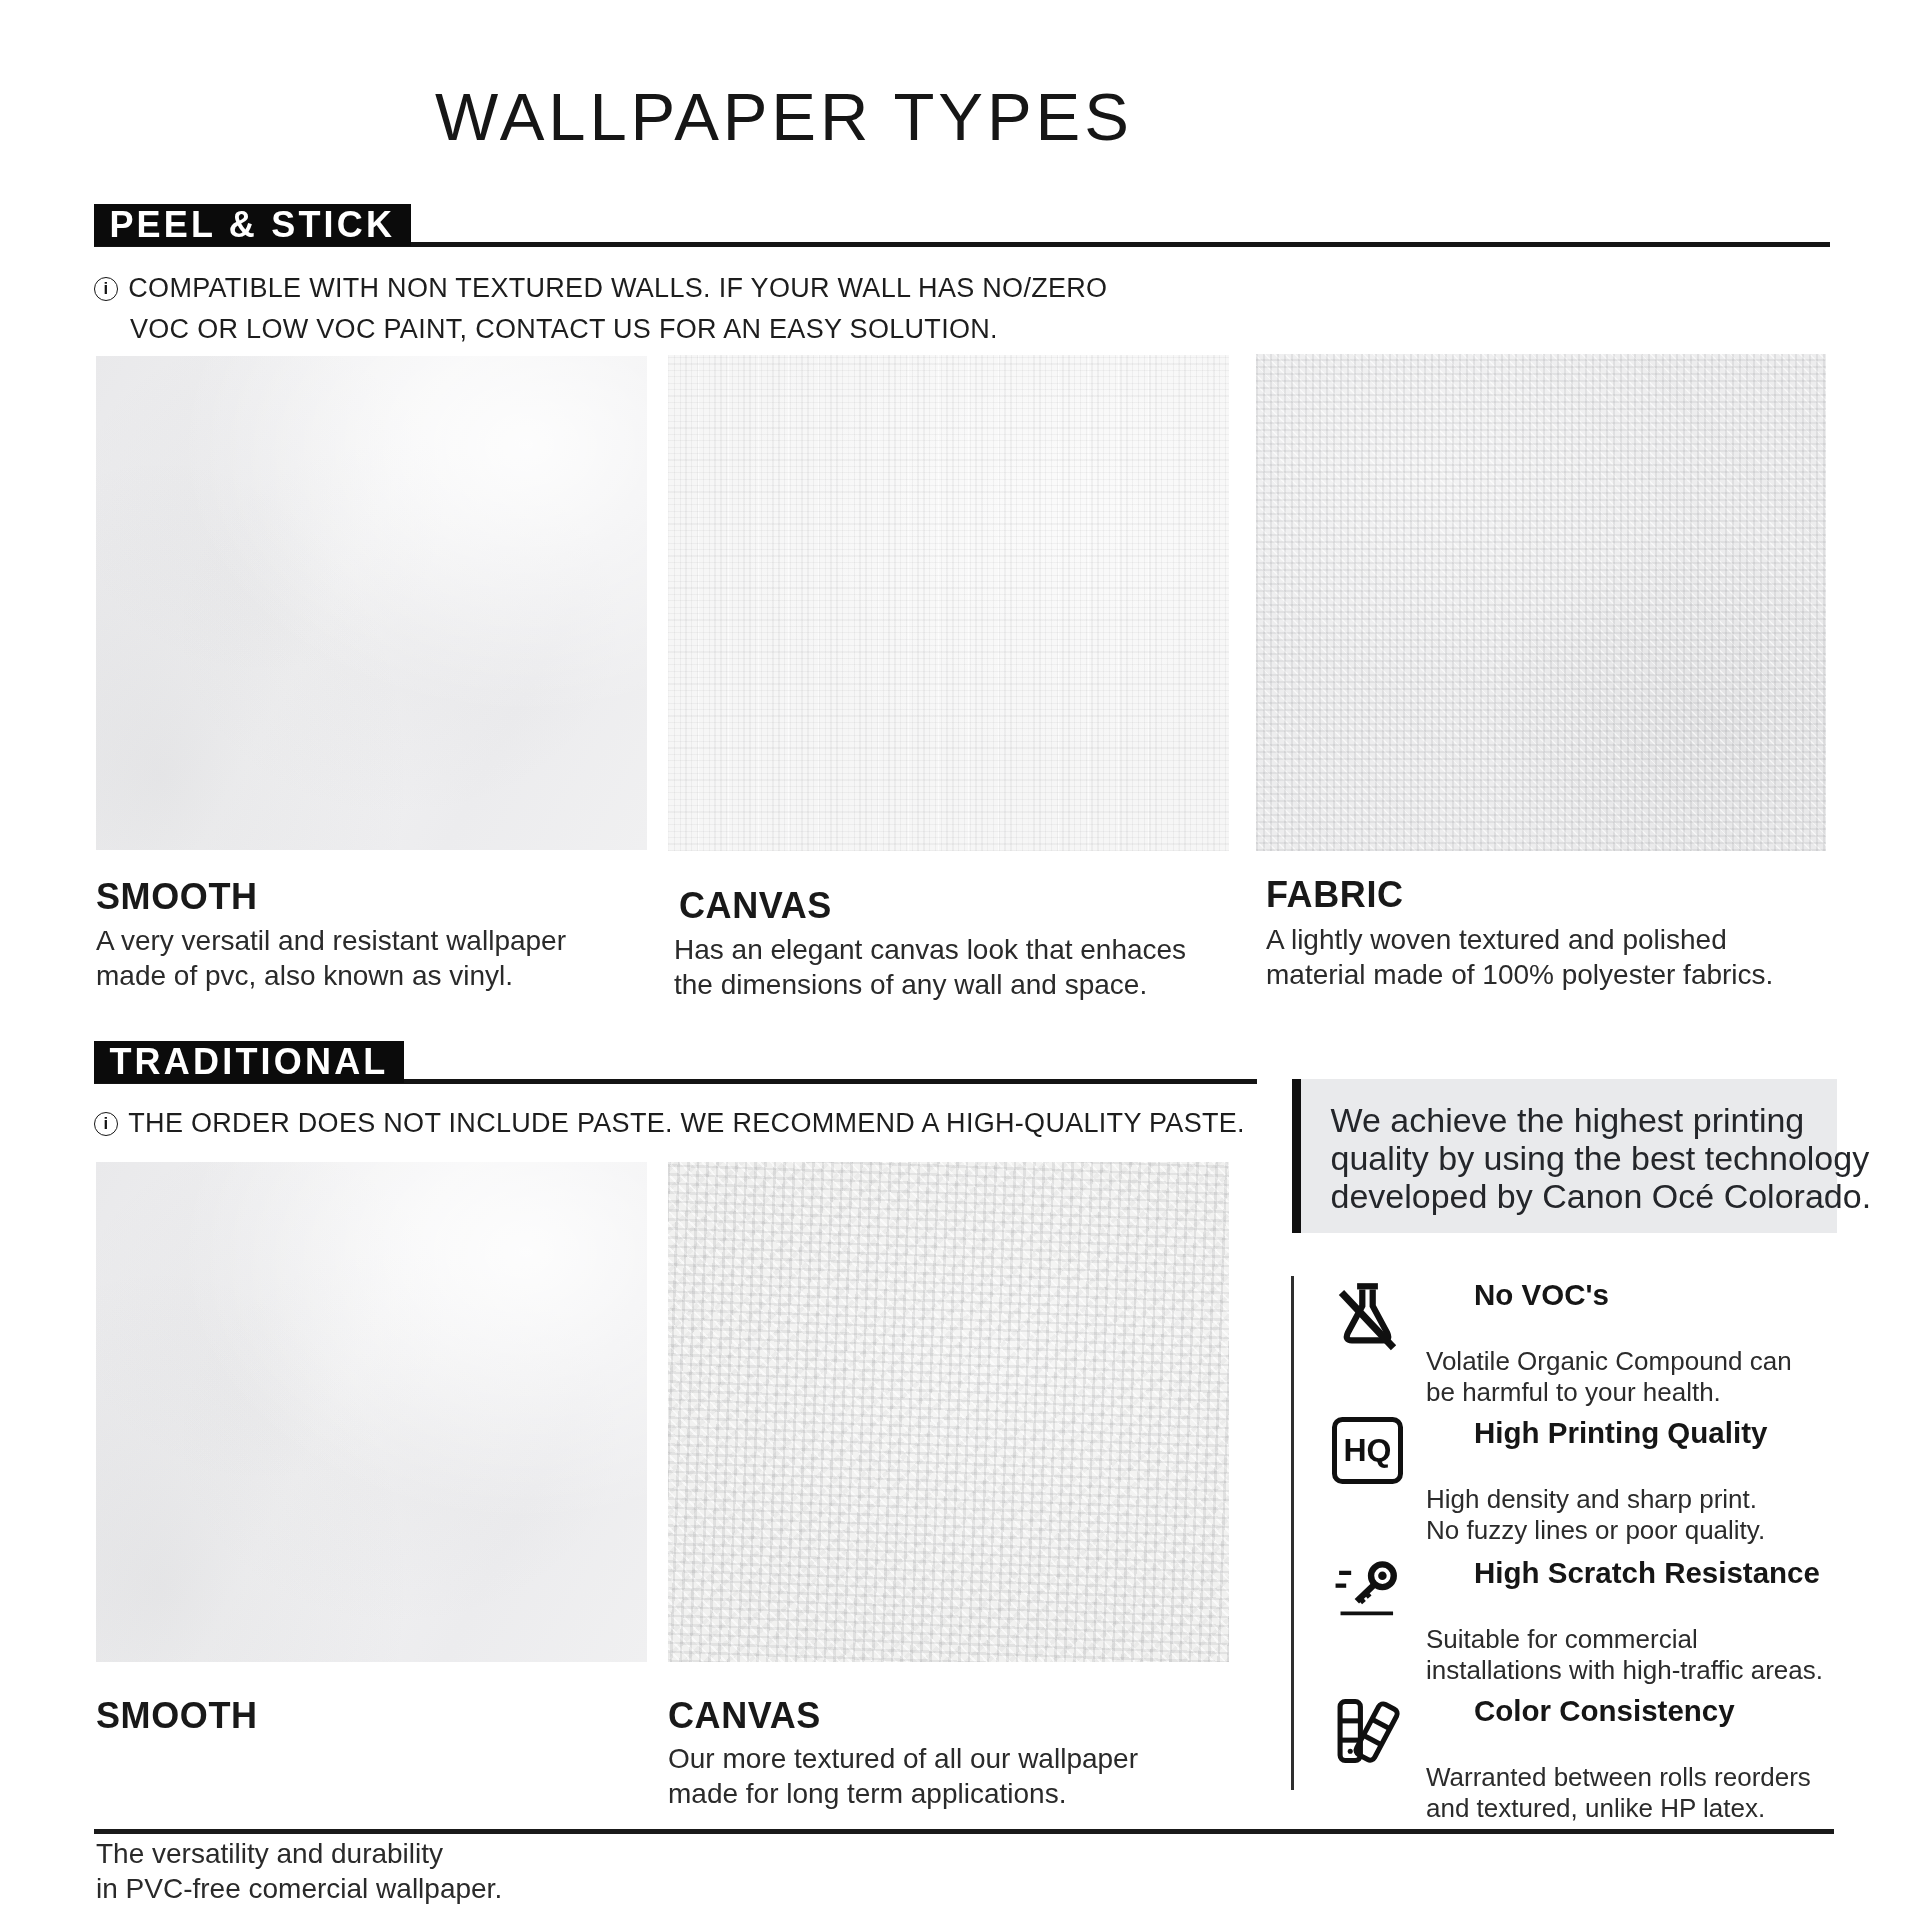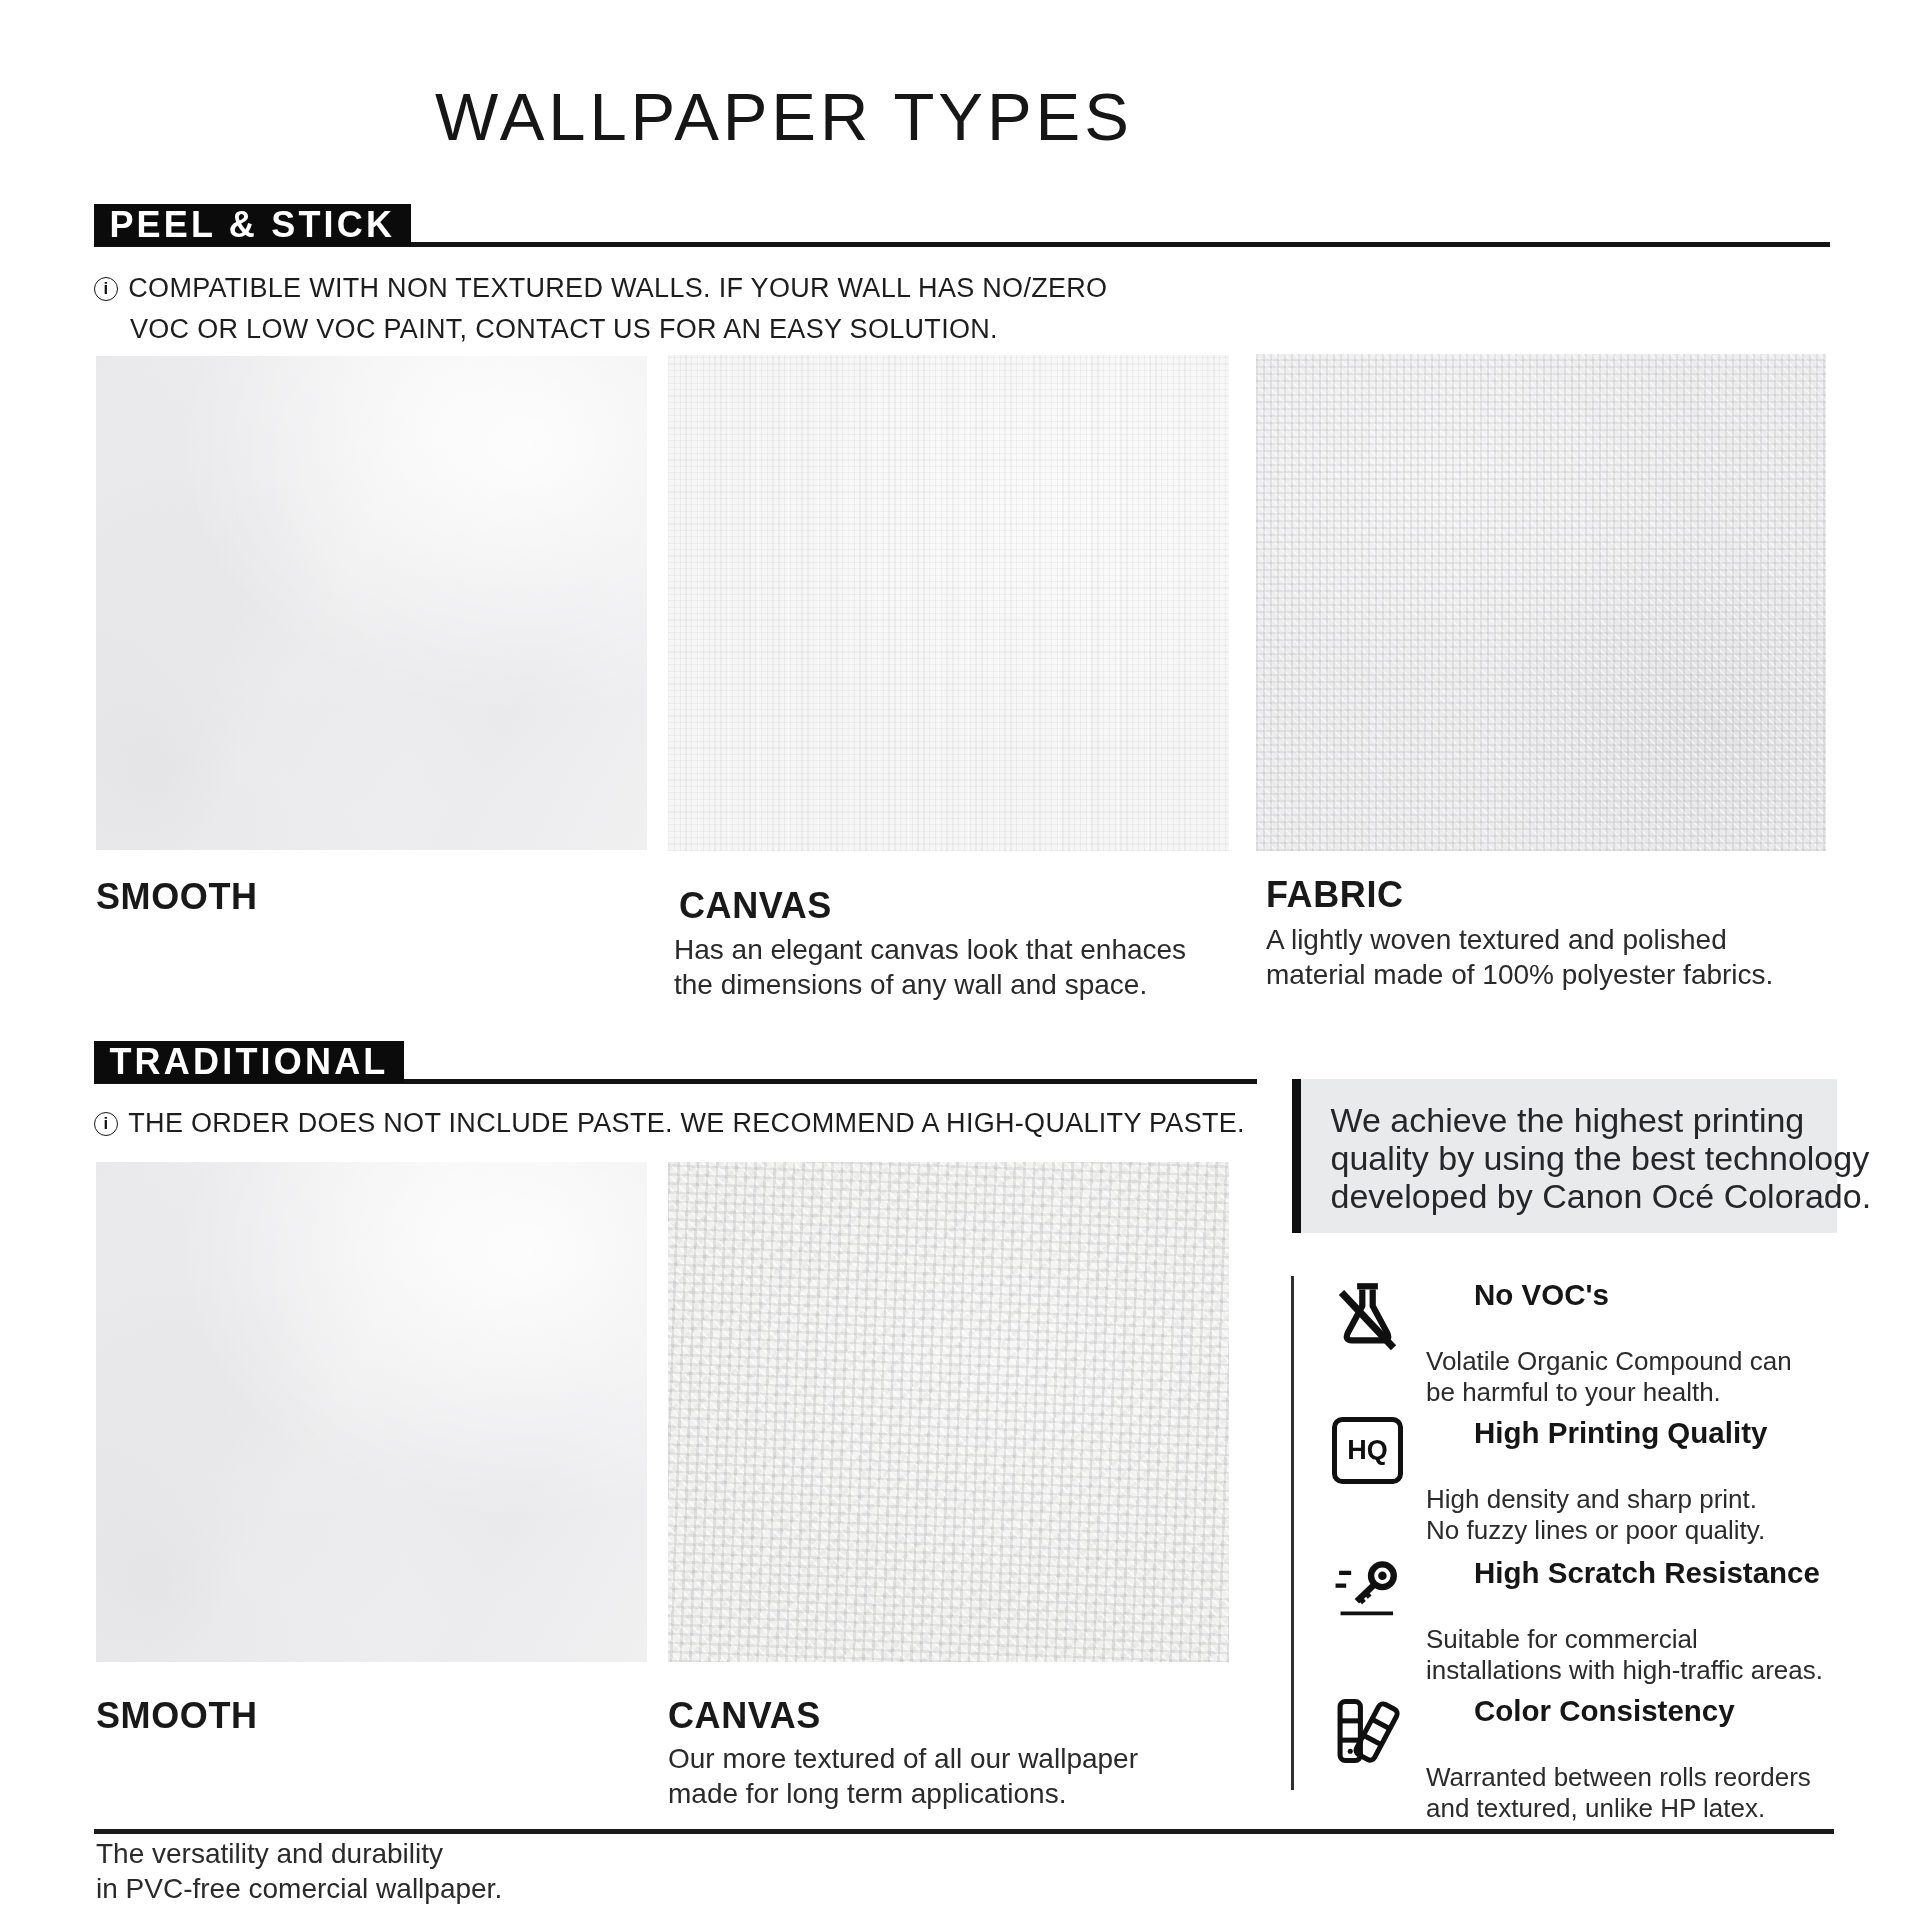--- a/index.html
+++ b/index.html
@@ -102,21 +102,21 @@
   .feature{position:absolute;left:1323px;width:533px;}
   .feat-1{top:1278px;} .feat-2{top:1416px;} .feat-3{top:1556px;} .feat-4{top:1694px;}
   .feature-icon-box{position:absolute;left:9px;top:1.3px;width:71px;height:81px;
     display:flex;align-items:flex-start;justify-content:center;}
   .feature-text{margin-left:103px;}
   .feature-title{font-size:29.5px;font-weight:700;color:#161616;margin-bottom:9px;margin-left:48px;}
   .feature-body{font-size:26px;line-height:31px;color:#2b2b2b;margin-top:34px;}
   .hq-badge{
     box-sizing:border-box;width:72px;height:67px;border:5.8px solid #101010;border-radius:10.3px;
     display:flex;align-items:center;justify-content:center;
-    font-size:27px;font-weight:700;letter-spacing:0;color:#101010;
+    font-size:32px;font-weight:700;letter-spacing:0;color:#101010;
   }
   svg.icon{display:block;}
 </style>
 </head>
 <body>
 
 <div id="canvas">
 
   <div class="abs page-title nowrap">WALLPAPER TYPES</div>
 
@@ -131,20 +131,24 @@
     <div class="note-row nowrap">
       <span class="note-indent">VOC OR LOW VOC PAINT, CONTACT US FOR AN EASY SOLUTION.</span>
     </div>
   </div>
 
   <div class="swatch sw-smooth sw-p1"></div>
   <div class="swatch sw-canvas-fine sw-p2"></div>
   <div class="swatch sw-fabric sw-p3"></div>
 
   <div class="abs cap-title cap-t-p1 nowrap">SMOOTH</div>
+  <div class="abs cap-body cap-b-p1">
+    <div class="nowrap">A very versatil and resistant wallpaper</div>
+    <div class="nowrap">made of pvc, also known as vinyl.</div>
+  </div>
 
   <div class="abs cap-title cap-t-p2 nowrap">CANVAS</div>
   <div class="abs cap-body cap-b-p2">
     <div class="nowrap">Has an elegant canvas look that enhaces</div>
     <div class="nowrap">the dimensions of any wall and space.</div>
   </div>
 
   <div class="abs cap-title cap-t-p3 nowrap">FABRIC</div>
   <div class="abs cap-body cap-b-p3">
     <div class="nowrap">A lightly woven textured and polished</div>

